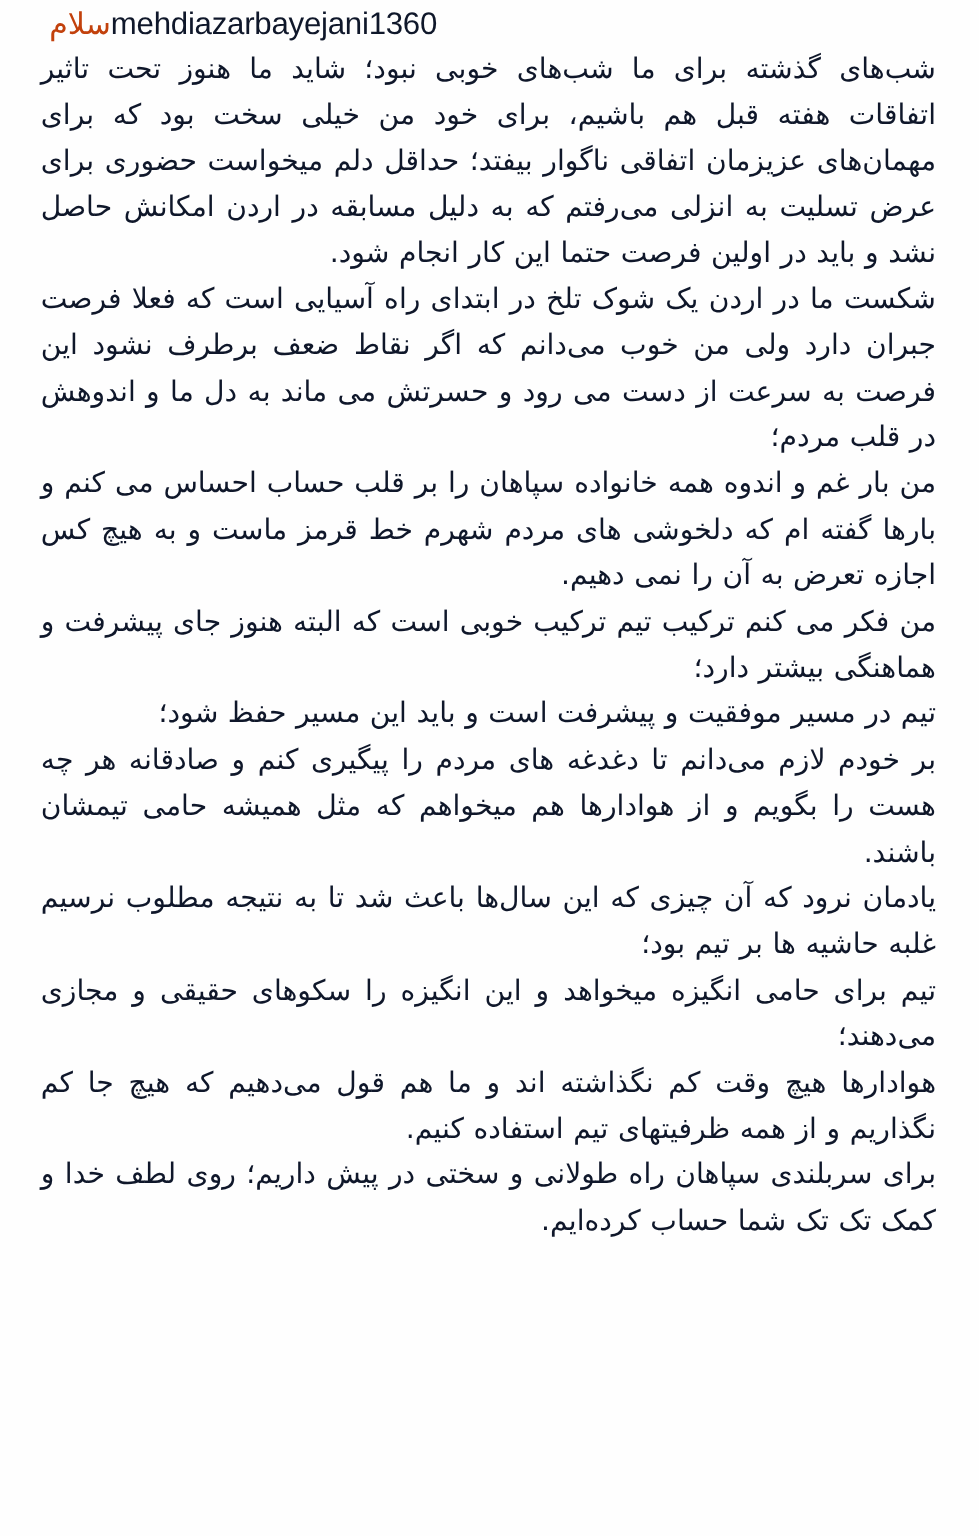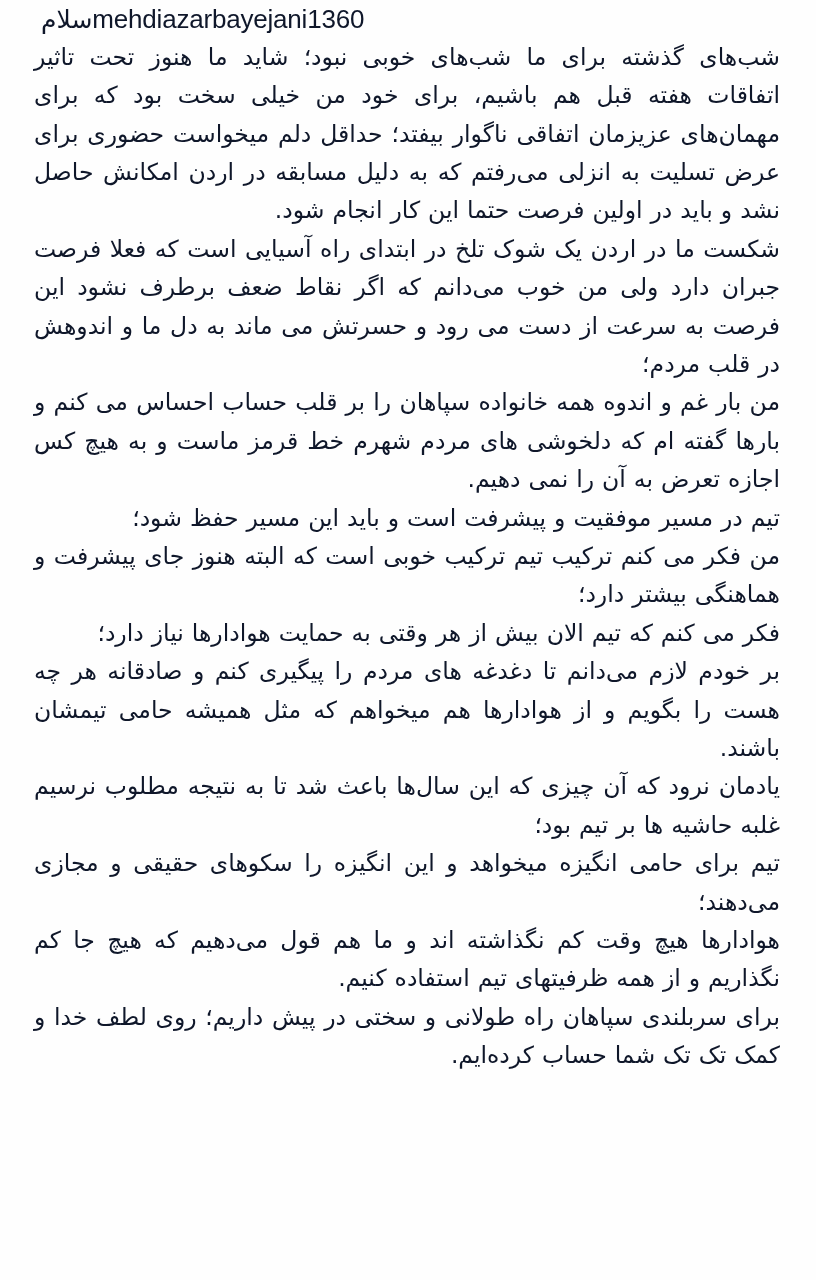--- a/index.html
+++ b/index.html
@@ -42,21 +42,21 @@
     font-size: 26px;
     letter-spacing: -0.2px;
     color: #0f172a;
     direction: ltr;
     unicode-bidi: embed;
   }
   .greeting {
     font-family: "DejaVu Sans", sans-serif;
     font-weight: 400;
     font-size: 25px;
-    color: #0f172a;
+    color: #c2410c;
     direction: rtl;
     unicode-bidi: embed;
     margin-left: 7px;
     margin-top: 42px;
   }
 
   
   .body-block {
     direction: rtl;
     text-align: justify;
@@ -82,23 +82,22 @@
 <div id="post">
 
   <div class="header-line">
     <span class="username">mehdiazarbayejani1360</span><span class="greeting">سلام</span>
   </div>
 
   <div class="body-block">
     <p class="para">شب‌های گذشته برای ما شب‌های خوبی نبود؛ شاید ما هنوز تحت تاثیر اتفاقات هفته قبل هم باشیم، برای خود من خیلی سخت بود که برای مهمان‌های عزیزمان اتفاقی ناگوار بیفتد؛ حداقل دلم میخواست حضوری برای عرض تسلیت به انزلی می‌رفتم که به دلیل مسابقه در اردن امکانش حاصل نشد و باید در اولین فرصت حتما این کار انجام شود.</p>
     <p class="para">شکست ما در اردن یک شوک تلخ در ابتدای راه آسیایی است که فعلا فرصت جبران دارد ولی من خوب می‌دانم که اگر نقاط ضعف برطرف نشود این فرصت به سرعت از دست می رود و حسرتش می ماند به دل ما و اندوهش در قلب مردم؛</p>
     <p class="para">من بار غم و اندوه همه خانواده سپاهان را بر قلب حساب احساس می کنم و بارها گفته ام که دلخوشی های مردم شهرم خط قرمز ماست و به هیچ کس اجازه تعرض به آن را نمی دهیم.</p>
+    <p class="para">من فکر می کنم ترکیب تیم ترکیب خوبی است که البته هنوز جای پیشرفت و هماهنگی بیشتر دارد؛</p>
     <p class="para">تیم در مسیر موفقیت و پیشرفت است و باید این مسیر حفظ شود؛</p>
-    <p class="para">من فکر می کنم ترکیب تیم ترکیب خوبی است که البته هنوز جای پیشرفت و هماهنگی بیشتر دارد؛</p>
-    <p class="para">فکر می کنم که تیم الان بیش از هر وقتی به حمایت هوادارها نیاز دارد؛</p>
     <p class="para">بر خودم لازم می‌دانم تا دغدغه های مردم را پیگیری کنم و صادقانه هر چه هست را بگویم و از هوادارها هم میخواهم که مثل همیشه حامی تیمشان باشند.</p>
     <p class="para">یادمان نرود که آن چیزی که این سال‌ها باعث شد تا به نتیجه مطلوب نرسیم غلبه حاشیه ها بر تیم بود؛</p>
     <p class="para">تیم برای حامی انگیزه میخواهد و این انگیزه را سکوهای حقیقی و مجازی می‌دهند؛</p>
     <p class="para">هوادارها هیچ وقت کم نگذاشته اند و ما هم قول می‌دهیم که هیچ جا کم نگذاریم و از همه ظرفیتهای تیم استفاده کنیم.</p>
     <p class="para">برای سربلندی سپاهان راه طولانی و سختی در پیش داریم؛ روی لطف خدا و کمک تک تک شما حساب کرده‌ایم.</p>
   </div>
 
 </div>
 
 </body></html>

